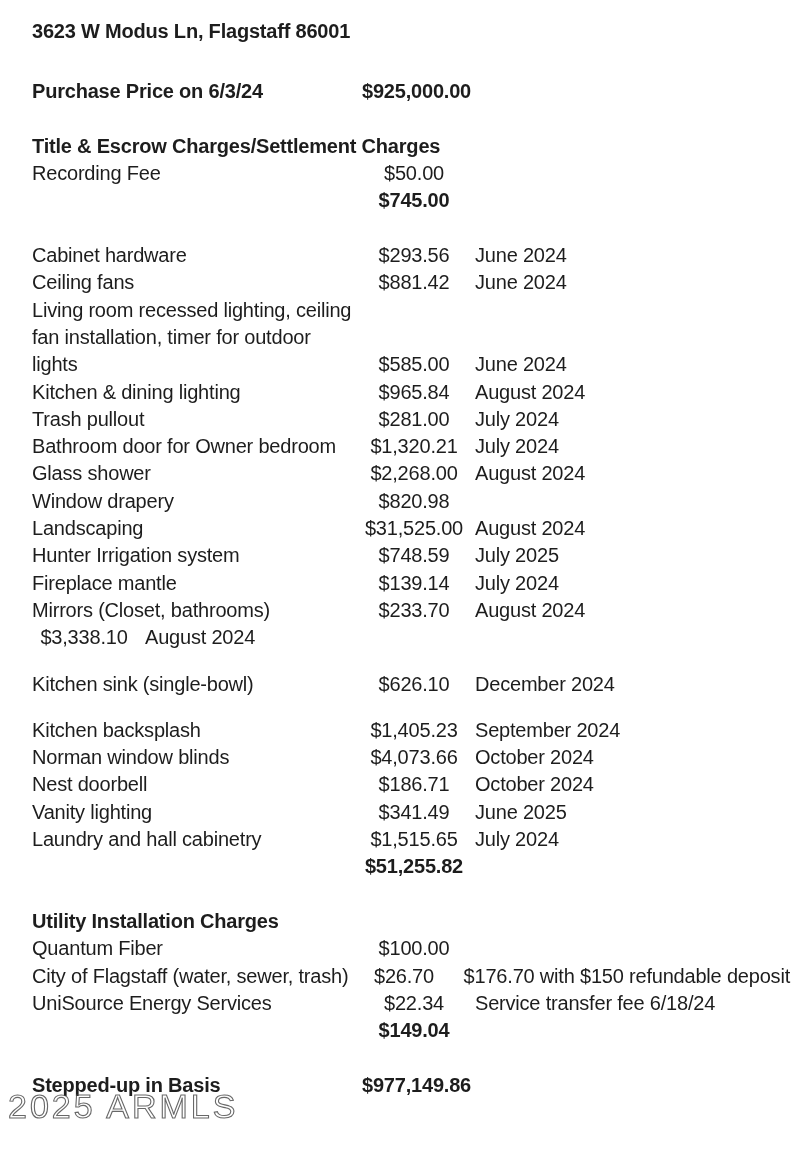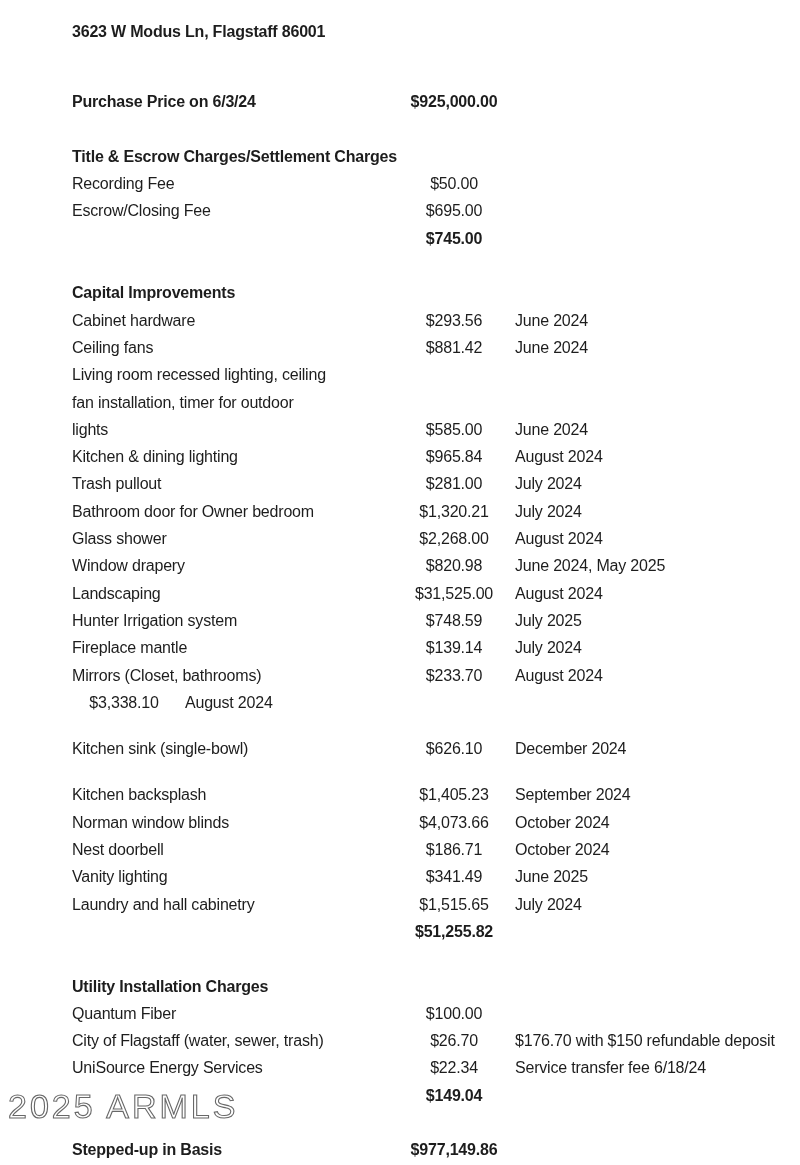--- a/index.html
+++ b/index.html
@@ -9,22 +9,22 @@
   }
   body {
     width: 800px;
     height: 1165px;
     position: relative;
     overflow: hidden;
     font-family: "Liberation Sans", sans-serif;
     color: #1d1d1d;
   }
   .page {
-    padding: 18px 10px 0 72px;
-    font-size: 16px;
+    padding: 18px 10px 0 32px;
+    font-size: 20px;
     line-height: 27.3px;
     letter-spacing: -0.2px;
   }
   .address {
     font-weight: 700;
   }
   .row {
     display: flex;
     align-items: flex-end;
   }
@@ -34,21 +34,21 @@
   }
   .row .amount {
     width: 104px;
     text-align: center;
     white-space: nowrap;
   }
   .row .note {
     margin-left: 9px;
     white-space: nowrap;
   }
-  .purchase-row { margin-top: 43px; }
+  .purchase-row { margin-top: 33px; }
   .purchase-row .label, .purchase-row .amount { font-weight: 700; }
   .section { margin-top: 27.3px; }
   .section-title { font-weight: 700; }
   .row.gap-before { margin-top: 19px; }
   .total-row .amount { font-weight: 700; }
   .stepped-row { margin-top: 27.3px; }
   .stepped-row .label, .stepped-row .amount { font-weight: 700; }
   .watermark {
     position: absolute;
     left: 8px;
@@ -78,34 +78,28 @@
   <div id="sections">
   <div class="section">
     <div class="section-title">Title &amp; Escrow Charges/Settlement Charges</div>
     <div class="rows">
   <div class="row">
     <div class="label">Recording Fee</div>
     <div class="amount">$50.00</div>
     <div class="note"></div>
   </div>
 
-  <div class="row">
-    <div class="label">Escrow/Closing Fee</div>
-    <div class="amount">$695.00</div>
-    <div class="note"></div>
-  </div>
 </div>
     <div class="row total-row">
       <div class="label"></div>
       <div class="amount">$745.00</div>
     </div>
   </div>
 
   <div class="section">
-    <div class="section-title">Capital Improvements</div>
     <div class="rows">
   <div class="row">
     <div class="label">Cabinet hardware</div>
     <div class="amount">$293.56</div>
     <div class="note">June 2024</div>
   </div>
 
   <div class="row">
     <div class="label">Ceiling fans</div>
     <div class="amount">$881.42</div>
@@ -140,21 +134,20 @@
 
   <div class="row">
     <div class="label">Glass shower</div>
     <div class="amount">$2,268.00</div>
     <div class="note">August 2024</div>
   </div>
 
   <div class="row">
     <div class="label">Window drapery</div>
     <div class="amount">$820.98</div>
-    <div class="note">June 2024, May 2025</div>
   </div>
 
   <div class="row">
     <div class="label">Landscaping</div>
     <div class="amount">$31,525.00</div>
     <div class="note">August 2024</div>
   </div>
 
   <div class="row">
     <div class="label">Hunter Irrigation system</div>

